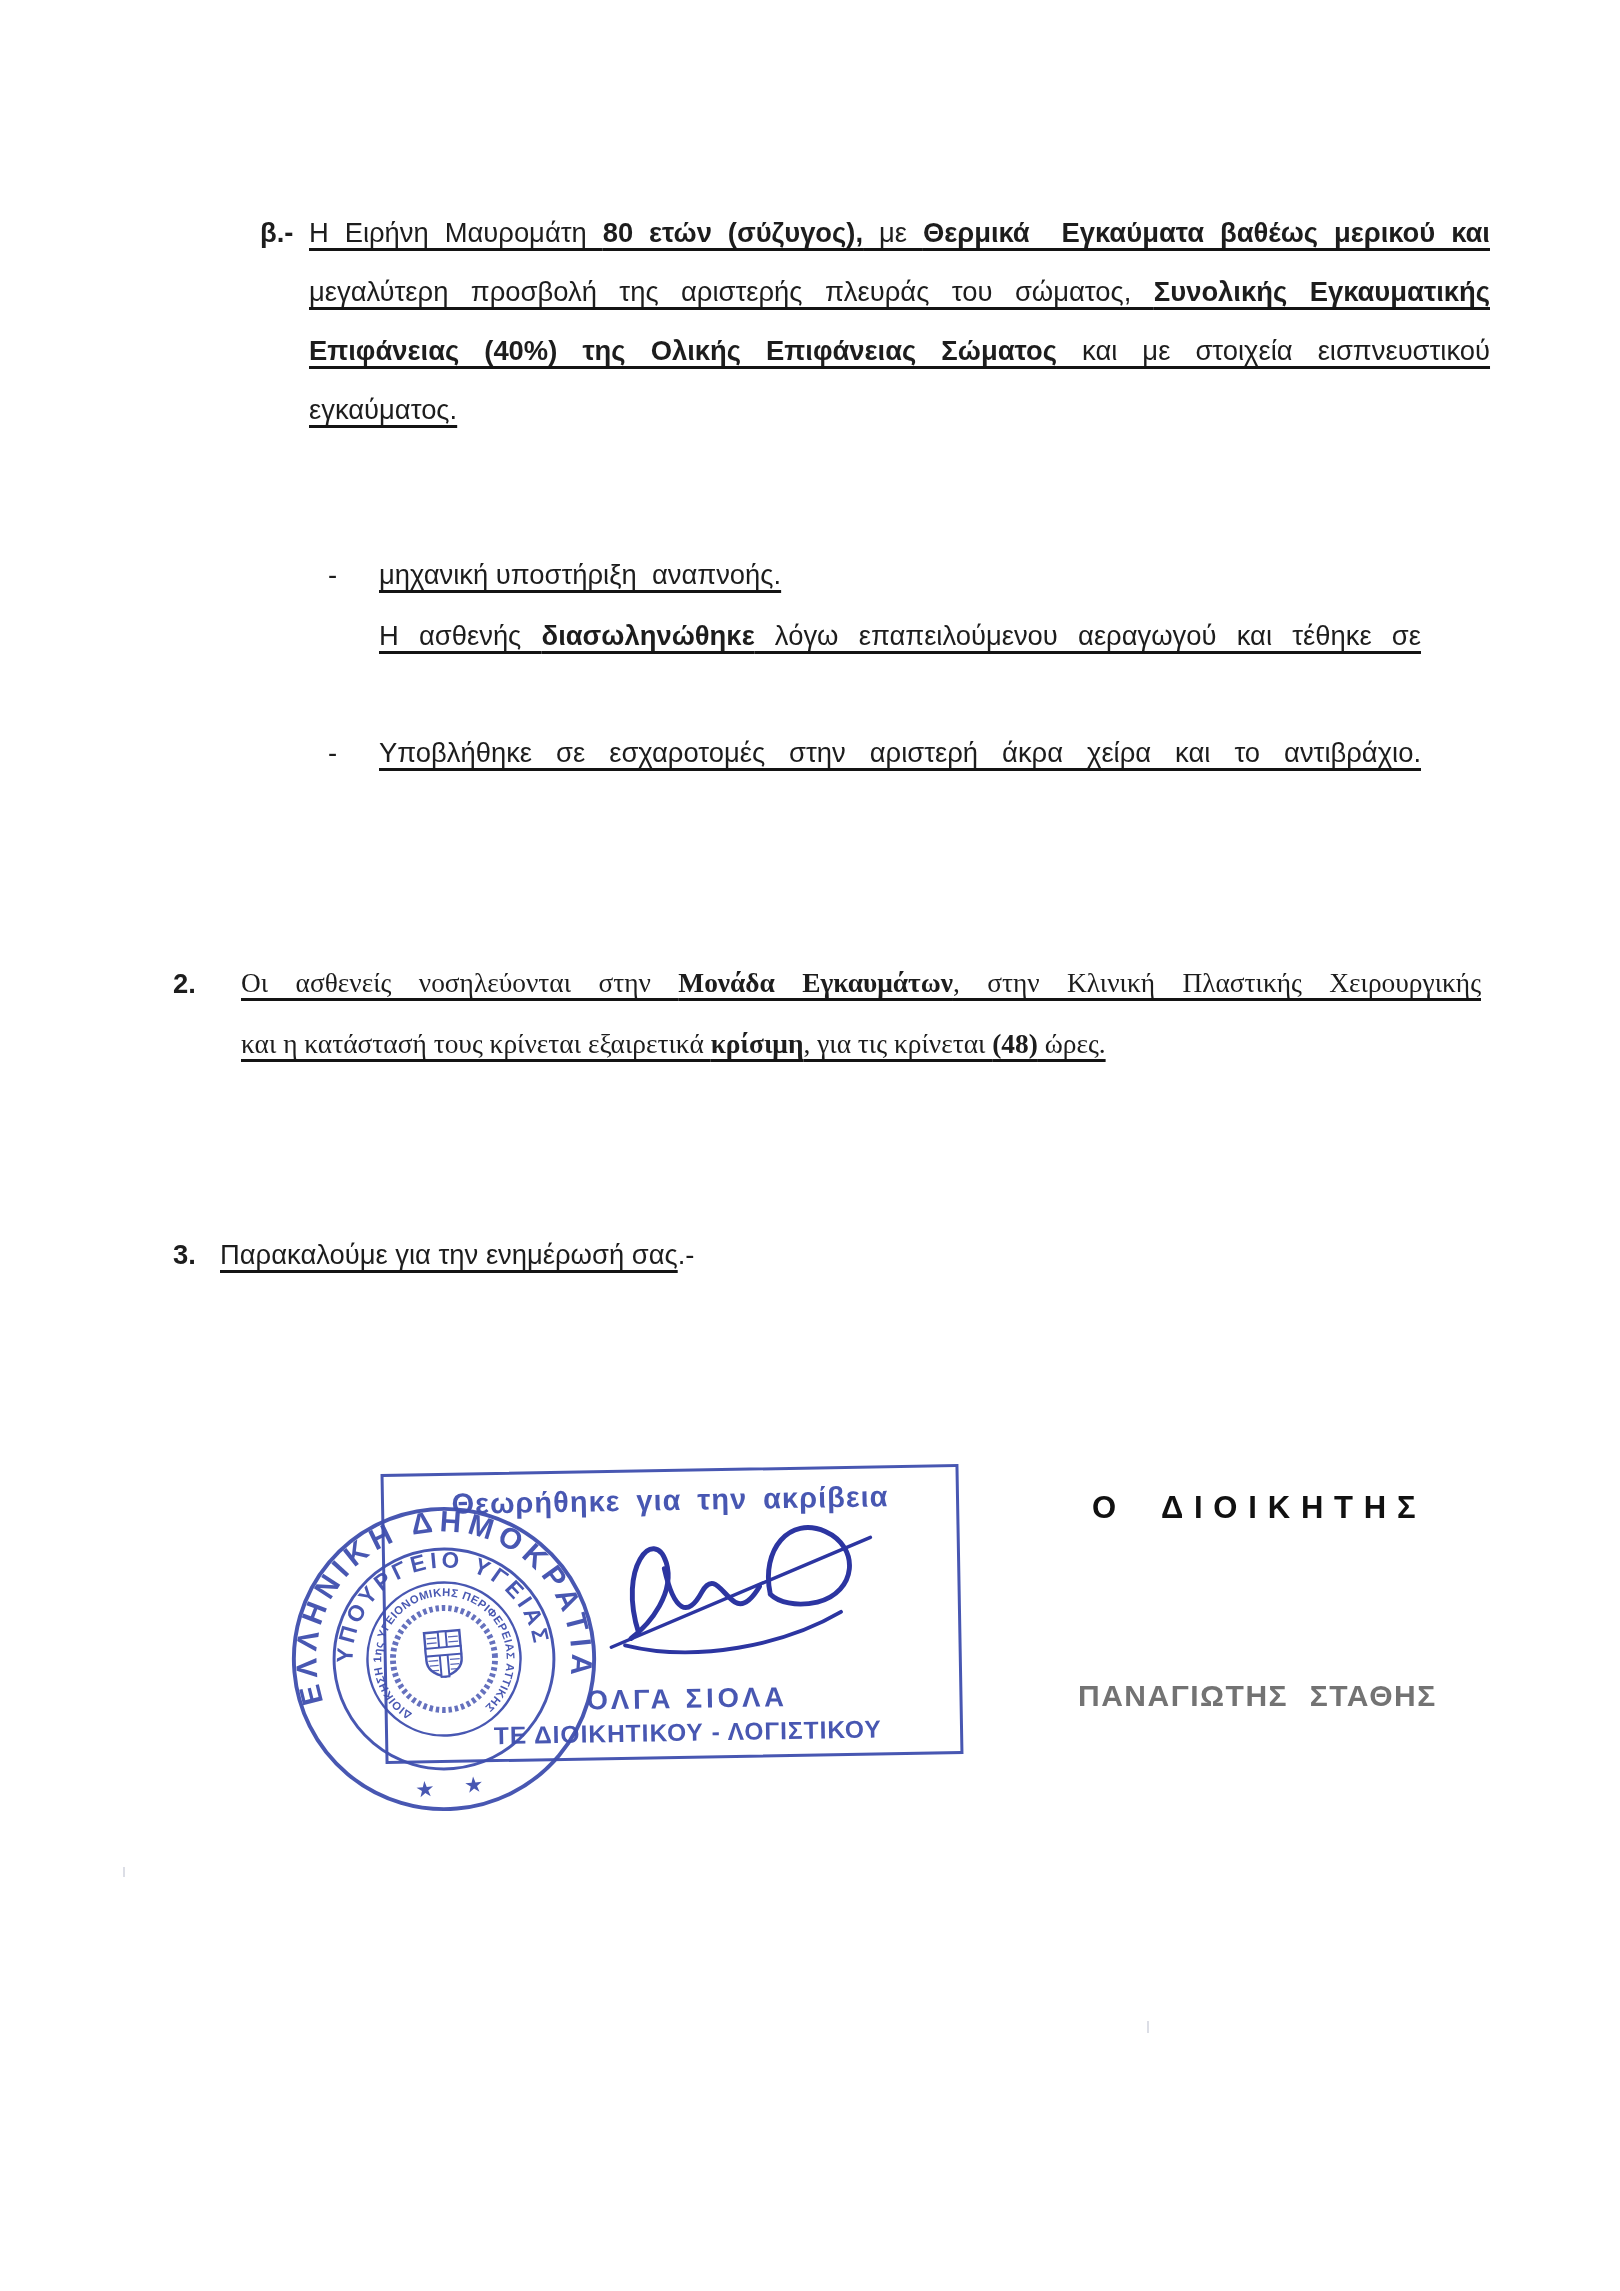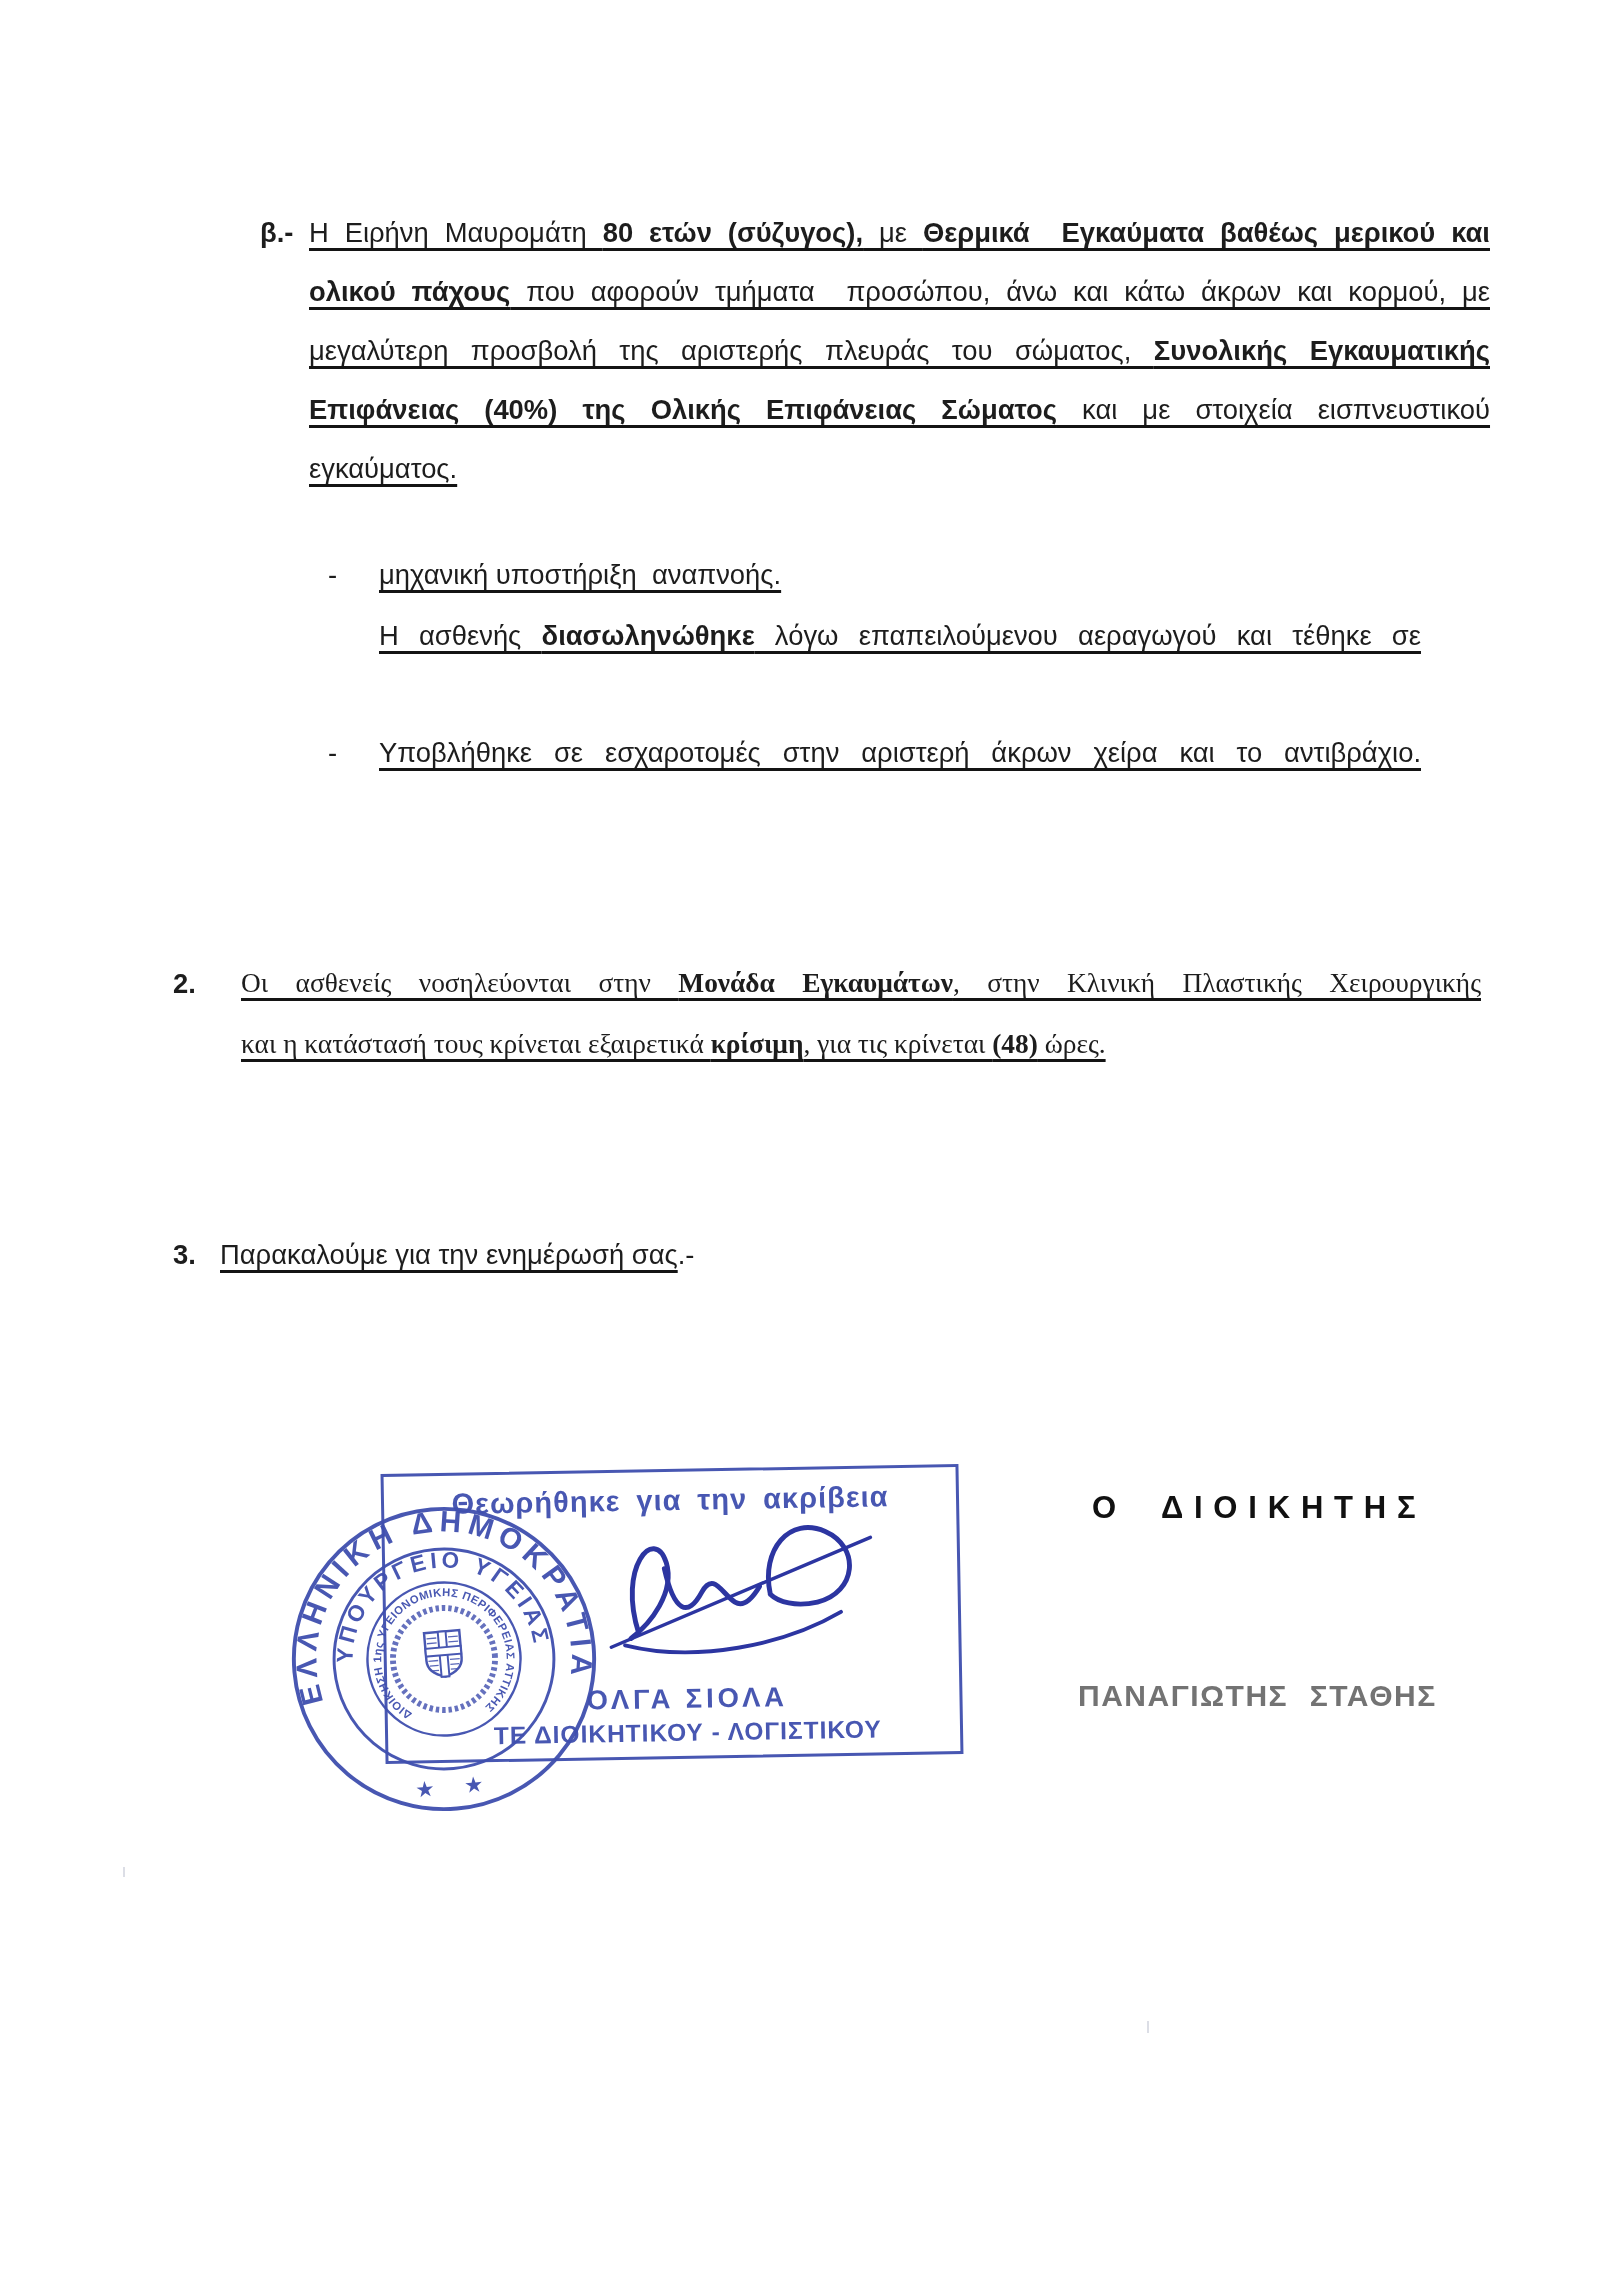--- a/index.html
+++ b/index.html
@@ -50,23 +50,20 @@
 
 <div class="page">
 
   <div class="para" style="left:260px; top:203px; width:1230px;">
     <span class="mk b">β.-</span>
     <div style="margin-left:49px;">
       <div class="tline jline">
         <span class="u"><span>Η Ειρήνη Μαυρομάτη </span><span class="b">80 ετών (σύζυγος),</span><span> με </span><span class="b">Θερμικά&nbsp; Εγκαύματα βαθέως μερικού και</span></span>
       </div>
       <div class="tline jline">
-        <span class="u"><span class="b">ολικού πάχους</span><span> που αφορούν τμήματα&nbsp; προσώπου, άνω και κάτω άκρων και κορμού, με</span></span>
-      </div>
-      <div class="tline jline">
         <span class="u"><span>μεγαλύτερη προσβολή της αριστερής πλευράς του σώματος, </span><span class="b">Συνολικής Εγκαυματικής</span></span>
       </div>
       <div class="tline jline">
         <span class="u"><span class="b">Επιφάνειας (40%) της Ολικής Επιφάνειας Σώματος</span><span> και με στοιχεία εισπνευστικού</span></span>
       </div>
       <div class="tline">
         <span class="u"><span>εγκαύματος.</span></span>
       </div>
     </div>
   </div>
@@ -80,21 +77,21 @@
       <div class="tline jline">
         <span class="u"><span>Η ασθενής </span><span class="b">διασωληνώθηκε</span><span> λόγω επαπειλούμενου αεραγωγού και τέθηκε σε</span></span>
       </div>
     </div>
   </div>
 
   <div class="para lh62" style="left:328px; top:722px; width:1093px;">
     <span class="mk">-</span>
     <div style="margin-left:51px;">
       <div class="tline jline">
-        <span class="u"><span>Υποβλήθηκε σε εσχαροτομές στην αριστερή άκρων χείρα και το αντιβράχιο.</span></span>
+        <span class="u"><span>Υποβλήθηκε σε εσχαροτομές στην αριστερή άκρα χείρα και το αντιβράχιο.</span></span>
       </div>
     </div>
   </div>
 
   <div class="para lh62" style="left:173px; top:953px; width:1308px;">
     <span class="mk b">2.</span>
     <div style="margin-left:68px;font-family:Liberation Serif, serif;">
       <div class="tline jline">
         <span class="u"><span>Οι ασθενείς νοσηλεύονται στην </span><span class="b">Μονάδα Εγκαυμάτων</span><span>, στην Κλινική Πλαστικής Χειρουργικής</span></span>
       </div>

